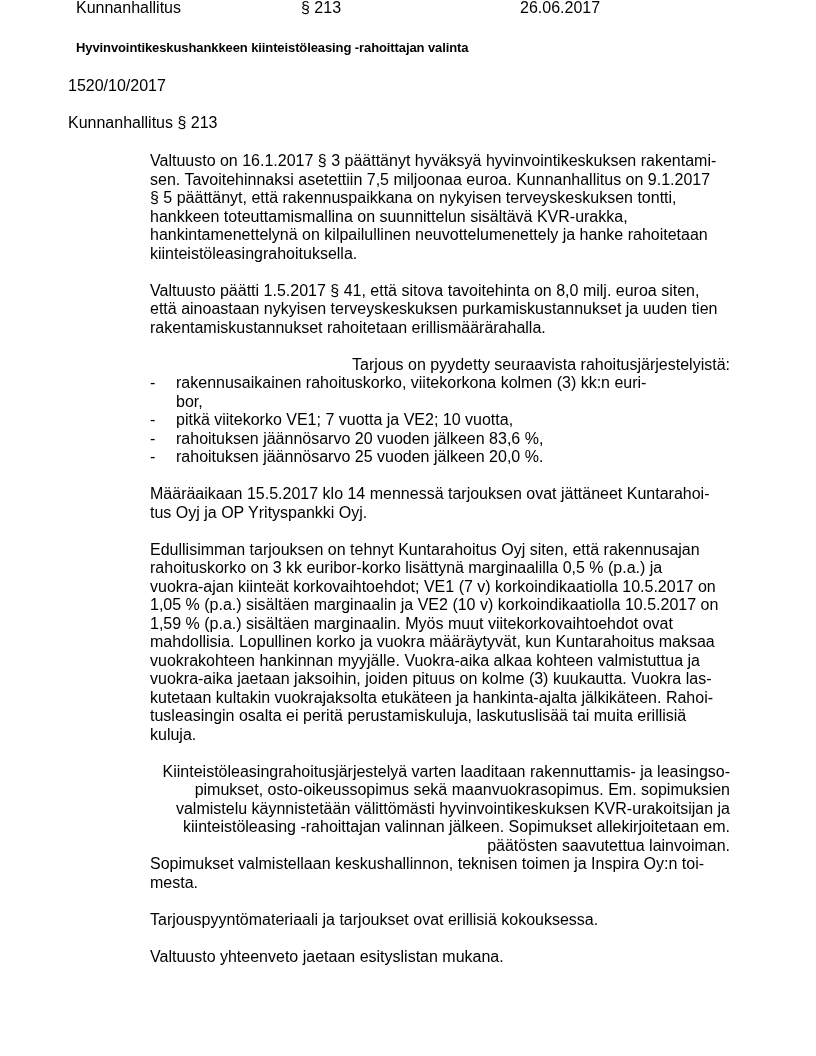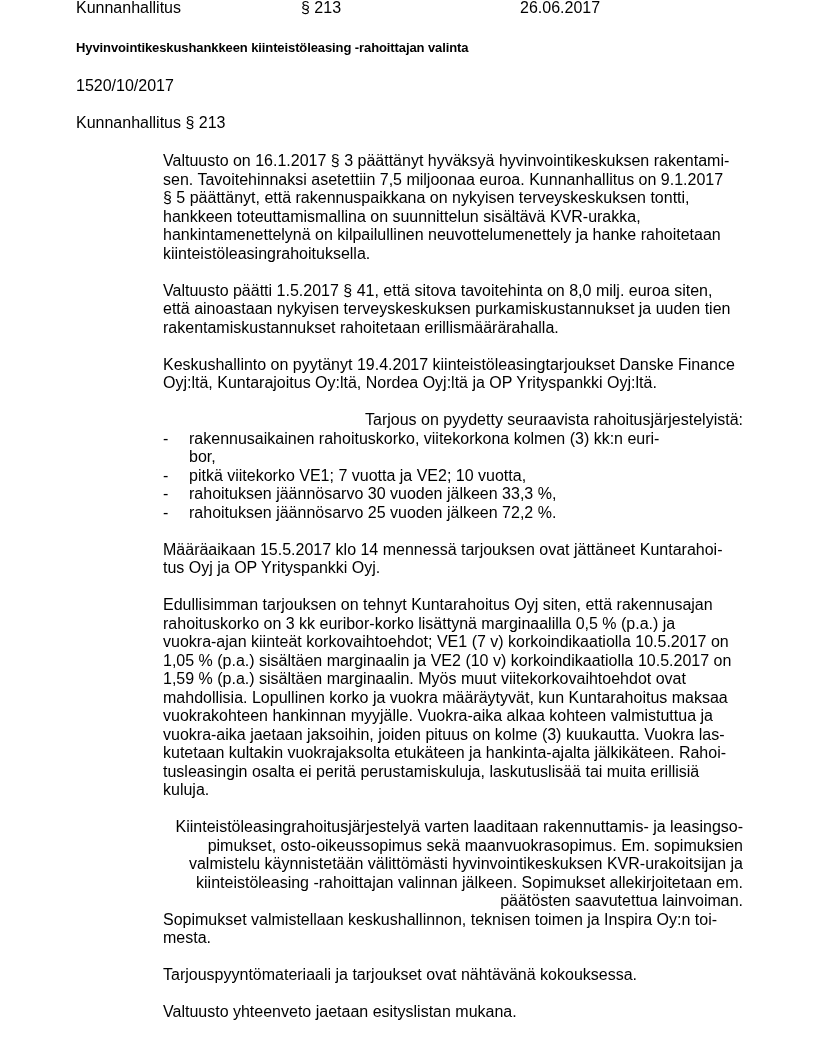--- a/index.html
+++ b/index.html
@@ -5,23 +5,23 @@
   html, body { margin: 0; padding: 0; background: #ffffff; }
   body {
     width: 816px; height: 1056px; position: relative; overflow: hidden;
     font-family: "Liberation Sans", sans-serif; color: #000;
   }
   .hdr { position: absolute; top: -2px; font-size: 16px; line-height: 20px; }
   .title {
     position: absolute; left: 76px; top: 36px;
     font-size: 13px; font-weight: bold; line-height: 24px; letter-spacing: -0.1px;
   }
-  .meta { position: absolute; left: 76px; font-size: 16px; line-height: 20px; }
+  .meta { position: absolute; left: 68px; font-size: 16px; line-height: 20px; }
   .body {
-    position: absolute; left: 163px; top: 152px; width: 580px;
+    position: absolute; left: 150px; top: 152px; width: 580px;
     font-size: 16px; line-height: 18.5px;
   }
   .body p { margin: 0 0 18.5px 0; white-space: pre-line; }
   .body p.tight { margin-bottom: 0; text-align: right; }
   ul.dash { list-style: none; margin: 0 0 18.5px 0; padding: 0; }
   ul.dash li { position: relative; padding-left: 26px; white-space: pre-line; }
   ul.dash li .dash-mark { position: absolute; left: 0; top: 0; }
 </style>
 </head>
 <body>
@@ -38,29 +38,27 @@
 <div class="body">
   <p>Valtuusto on 16.1.2017 § 3 päättänyt hyväksyä hyvinvointikeskuksen rakentami-
 sen. Tavoitehinnaksi asetettiin 7,5 miljoonaa euroa. Kunnanhallitus on 9.1.2017
 § 5 päättänyt, että rakennuspaikkana on nykyisen terveyskeskuksen tontti,
 hankkeen toteuttamismallina on suunnittelun sisältävä KVR-urakka,
 hankintamenettelynä on kilpailullinen neuvottelumenettely ja hanke rahoitetaan
 kiinteistöleasingrahoituksella.</p>
   <p>Valtuusto päätti 1.5.2017 § 41, että sitova tavoitehinta on 8,0 milj. euroa siten,
 että ainoastaan nykyisen terveyskeskuksen purkamiskustannukset ja uuden tien
 rakentamiskustannukset rahoitetaan erillismäärärahalla.</p>
-  <p>Keskushallinto on pyytänyt 19.4.2017 kiinteistöleasingtarjoukset Danske Finance
-Oyj:ltä, Kuntarajoitus Oy:ltä, Nordea Oyj:ltä ja OP Yrityspankki Oyj:ltä.</p>
   <p class="tight">Tarjous on pyydetty seuraavista rahoitusjärjestelyistä:</p>
   <ul class="dash">
     <li><span class="dash-mark">-</span><span>rakennusaikainen rahoituskorko, viitekorkona kolmen (3) kk:n euri-
 bor,</span></li>
     <li><span class="dash-mark">-</span><span>pitkä viitekorko VE1; 7 vuotta ja VE2; 10 vuotta,</span></li>
-    <li><span class="dash-mark">-</span><span>rahoituksen jäännösarvo 30 vuoden jälkeen 33,3 %,</span></li>
-    <li><span class="dash-mark">-</span><span>rahoituksen jäännösarvo 25 vuoden jälkeen 72,2 %.</span></li>
+    <li><span class="dash-mark">-</span><span>rahoituksen jäännösarvo 20 vuoden jälkeen 83,6 %,</span></li>
+    <li><span class="dash-mark">-</span><span>rahoituksen jäännösarvo 25 vuoden jälkeen 20,0 %.</span></li>
   </ul>
   <p>Määräaikaan 15.5.2017 klo 14 mennessä tarjouksen ovat jättäneet Kuntarahoi-
 tus Oyj ja OP Yrityspankki Oyj.</p>
   <p>Edullisimman tarjouksen on tehnyt Kuntarahoitus Oyj siten, että rakennusajan
 rahoituskorko on 3 kk euribor-korko lisättynä marginaalilla 0,5 % (p.a.) ja
 vuokra-ajan kiinteät korkovaihtoehdot; VE1 (7 v) korkoindikaatiolla 10.5.2017 on
 1,05 % (p.a.) sisältäen marginaalin ja VE2 (10 v) korkoindikaatiolla 10.5.2017 on
 1,59 % (p.a.) sisältäen marginaalin. Myös muut viitekorkovaihtoehdot ovat
 mahdollisia. Lopullinen korko ja vuokra määräytyvät, kun Kuntarahoitus maksaa
 vuokrakohteen hankinnan myyjälle. Vuokra-aika alkaa kohteen valmistuttua ja
@@ -68,15 +66,15 @@
 kutetaan kultakin vuokrajaksolta etukäteen ja hankinta-ajalta jälkikäteen. Rahoi-
 tusleasingin osalta ei peritä perustamiskuluja, laskutuslisää tai muita erillisiä
 kuluja.</p>
   <p class="tight">Kiinteistöleasingrahoitusjärjestelyä varten laaditaan rakennuttamis- ja leasingso-
 pimukset, osto-oikeussopimus sekä maanvuokrasopimus. Em. sopimuksien
 valmistelu käynnistetään välittömästi hyvinvointikeskuksen KVR-urakoitsijan ja
 kiinteistöleasing -rahoittajan valinnan jälkeen. Sopimukset allekirjoitetaan em.
 päätösten saavutettua lainvoiman.</p>
   <p>Sopimukset valmistellaan keskushallinnon, teknisen toimen ja Inspira Oy:n toi-
 mesta.</p>
-  <p>Tarjouspyyntömateriaali ja tarjoukset ovat nähtävänä kokouksessa.</p>
+  <p>Tarjouspyyntömateriaali ja tarjoukset ovat erillisiä kokouksessa.</p>
   <p>Valtuusto yhteenveto jaetaan esityslistan mukana.</p>
 </div>
 
 </body></html>

